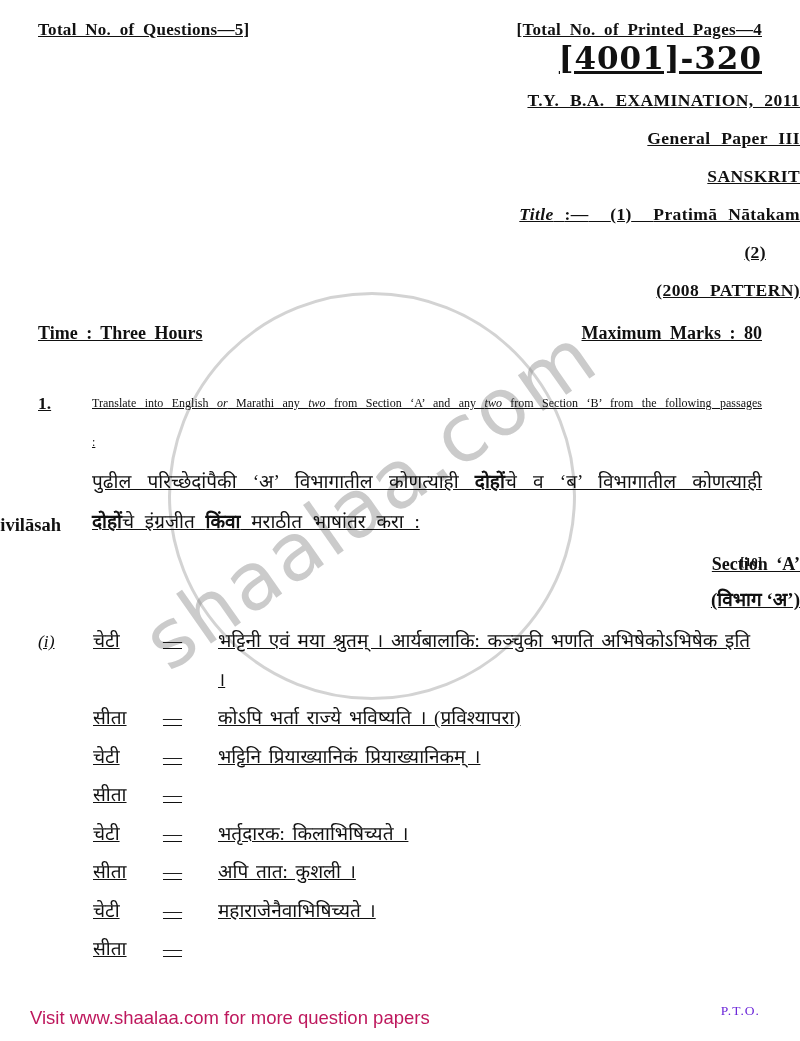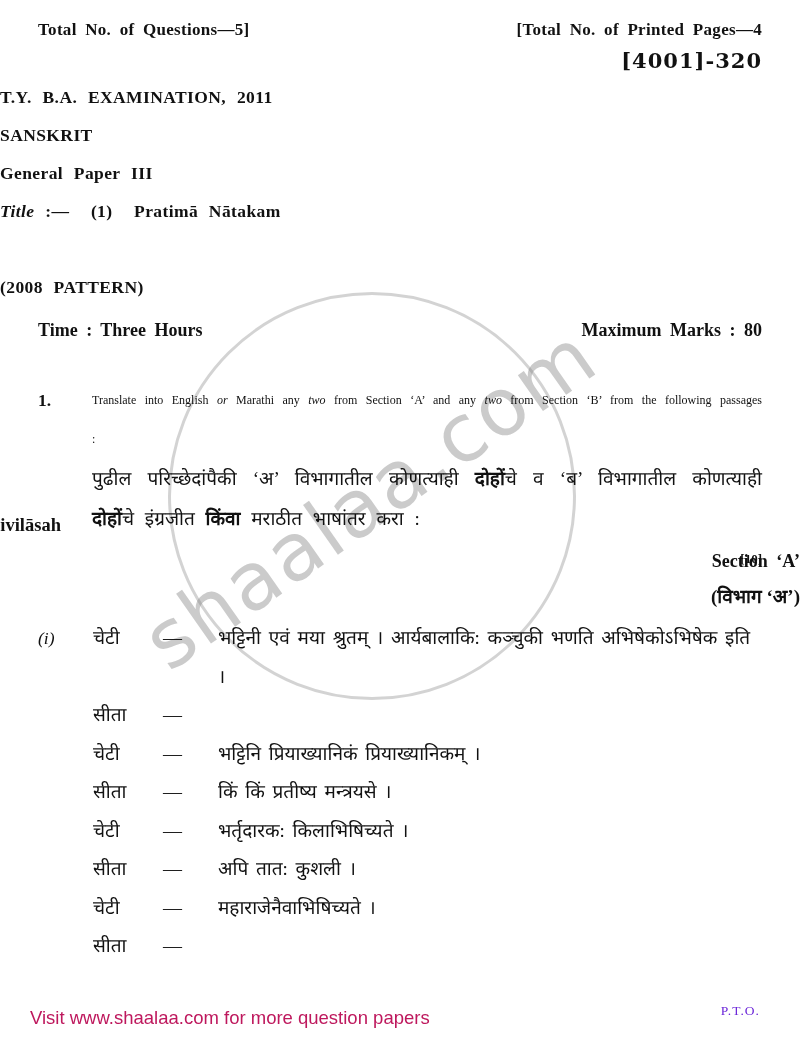--- a/index.html
+++ b/index.html
@@ -21,34 +21,34 @@
     position:absolute;left:60px;top:452px;width:620px;
     text-align:center;
     transform:rotate(-35deg);transform-origin:center;
     font-family:"DejaVu Sans","Liberation Sans",sans-serif;
     font-size:80px;font-weight:400;
     color:rgba(130,130,130,.42);
     z-index:1;letter-spacing:2px;
     user-select:none;
   }
   
-  .content{position:relative;z-index:2;}
+  .content{position:relative;z-index:2;text-decoration:underline;}
   .hdr-row{
     display:flex;justify-content:space-between;
     padding:20px 38px 0 38px;
     font-weight:bold;font-size:17px;letter-spacing:.3px;
     word-spacing:4px;
   }
   .paper-code{
-    text-align:right;padding-right:38px;margin-top:8px;
-    font-size:21px;font-weight:bold;letter-spacing:1px;
+    text-align:right;padding-right:38px;
+    font-size:31px;font-weight:bold;letter-spacing:1px;
     font-family:"DejaVu Serif","Liberation Serif",serif;
   }
   .center-line{
-    text-align:left;font-weight:bold;font-size:17.5px;
+    text-align:right;font-weight:bold;font-size:17.5px;
     margin-top:17px;word-spacing:6px;letter-spacing:.4px;
   }
   .center-line.first{margin-top:14px;}
   .title-label{font-style:italic;}
   .item2{transform:translateX(-34px);}
   .meta-row{
     display:flex;justify-content:space-between;
     padding:0 38px;margin-top:22px;
     font-weight:bold;font-size:18px;word-spacing:4px;
   }
@@ -120,22 +120,22 @@
   <div class="content">
 
     <div class="hdr-row">
       <span>Total No. of Questions—5]</span>
       <span>[Total No. of Printed Pages—4</span>
     </div>
 
     <div class="paper-code">[4001]-320</div>
 
     <div class="center-line first">T.Y. B.A.  EXAMINATION, 2011</div>
+    <div class="center-line">General Paper  III</div>
     <div class="center-line">SANSKRIT</div>
-    <div class="center-line">General Paper  III</div>
     <div class="center-line">
       <span class="title-label">Title</span>
       <span>:—</span>&nbsp;
       <span>(1)</span>&nbsp;
       <span>Pratimā Nātakam</span>
     </div>
     <div class="center-line item2">(2)</div>
     <div class="center-line">(2008 PATTERN)</div>
 
     <div class="meta-row">
@@ -163,34 +163,34 @@
         <span class="dmarker">(i)</span>
         <span class="dspeaker">चेटी</span>
         <span class="ddash">—</span>
         <span class="dtext">भट्टिनी एवं मया श्रुतम् । आर्यबालाकि: कञ्चुकी भणति अभिषेकोऽभिषेक इति  ।</span>
       </div>
 
       <div class="drow">
         <span class="dmarker"></span>
         <span class="dspeaker">सीता</span>
         <span class="ddash">—</span>
+        <span class="dtext">कोऽपि भर्ता राज्ये भविष्यति । (प्रविश्यापरा)</span>
       </div>
 
       <div class="drow">
         <span class="dmarker"></span>
         <span class="dspeaker">चेटी</span>
         <span class="ddash">—</span>
         <span class="dtext">भट्टिनि प्रियाख्यानिकं प्रियाख्यानिकम् ।</span>
       </div>
 
       <div class="drow">
         <span class="dmarker"></span>
         <span class="dspeaker">सीता</span>
         <span class="ddash">—</span>
-        <span class="dtext">किं किं प्रतीष्य मन्त्रयसे ।</span>
       </div>
 
       <div class="drow">
         <span class="dmarker"></span>
         <span class="dspeaker">चेटी</span>
         <span class="ddash">—</span>
         <span class="dtext">भर्तृदारक: किलाभिषिच्यते ।</span>
       </div>
 
       <div class="drow">

